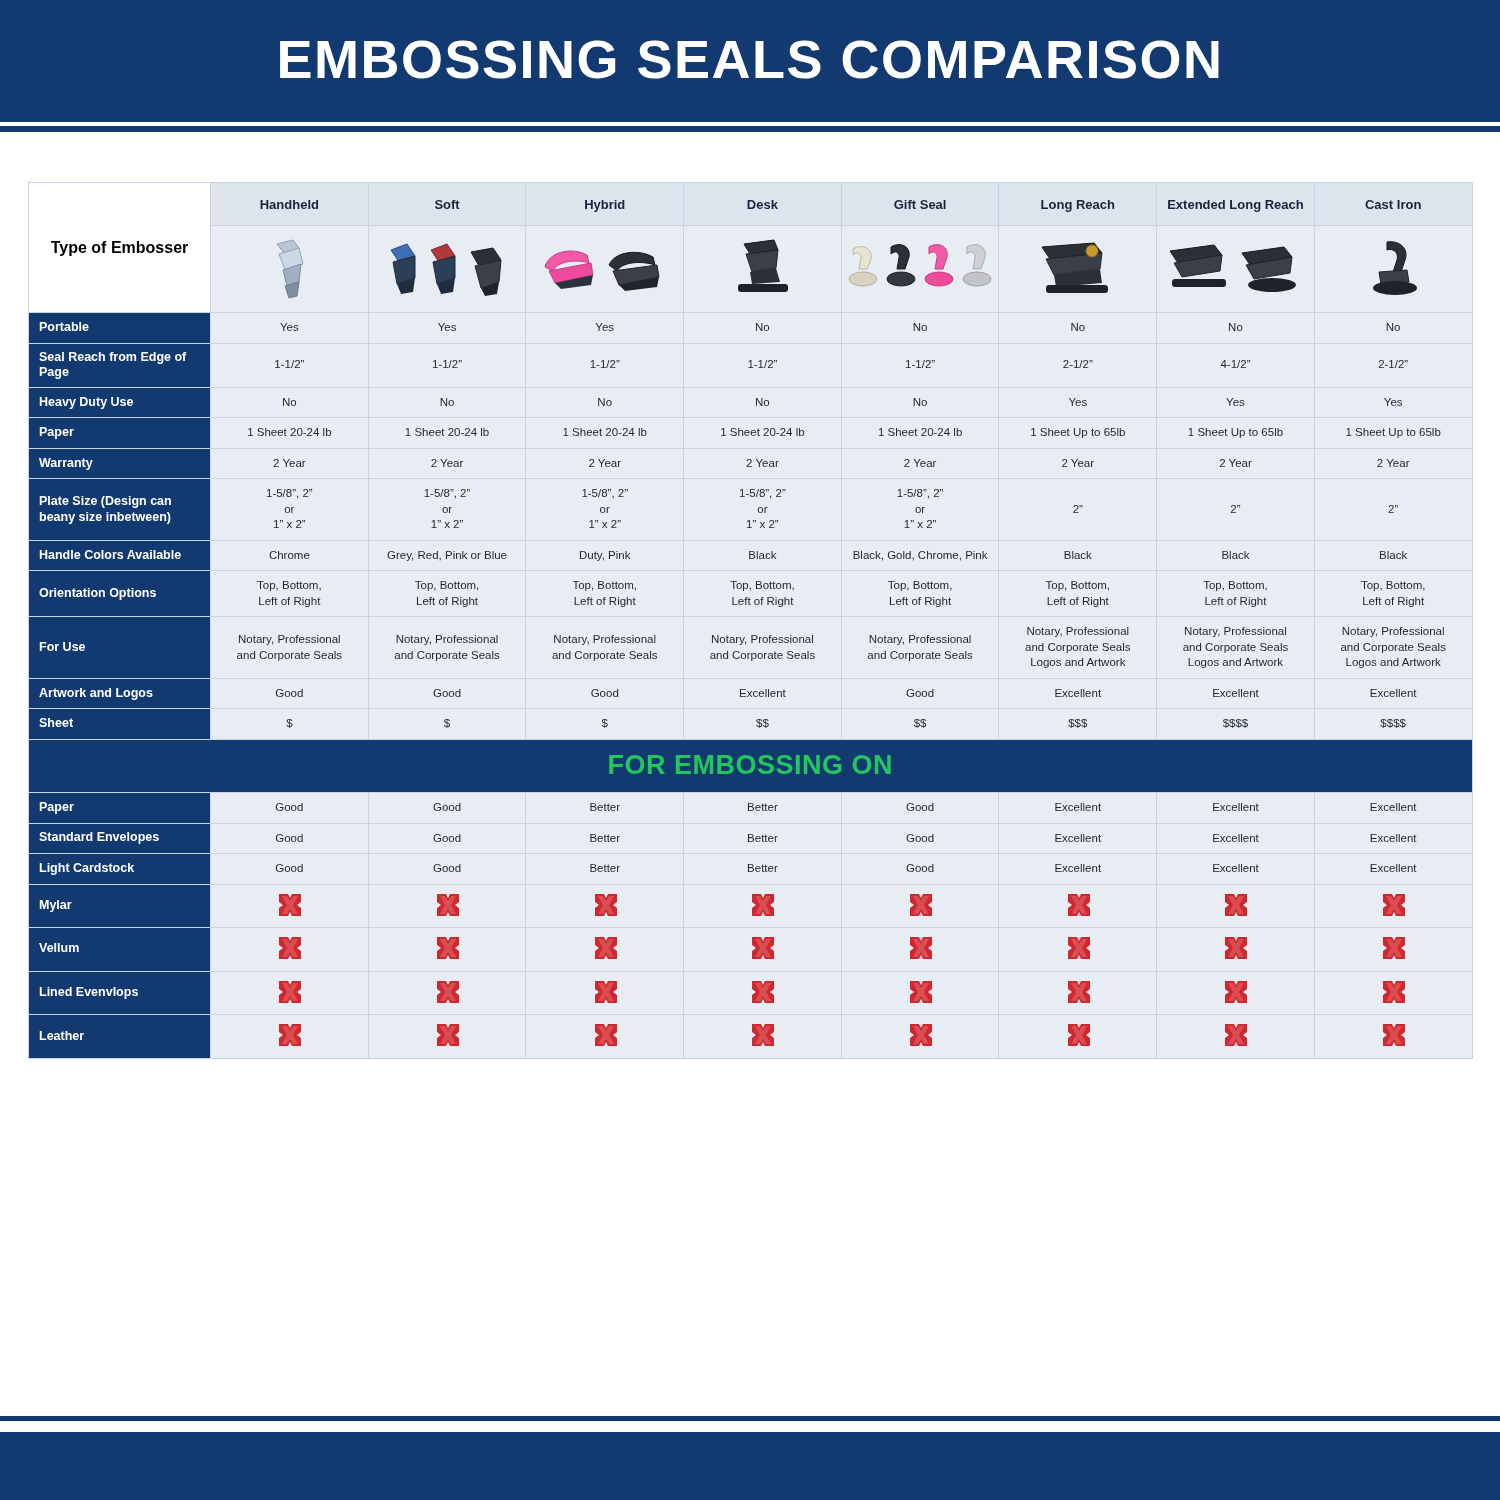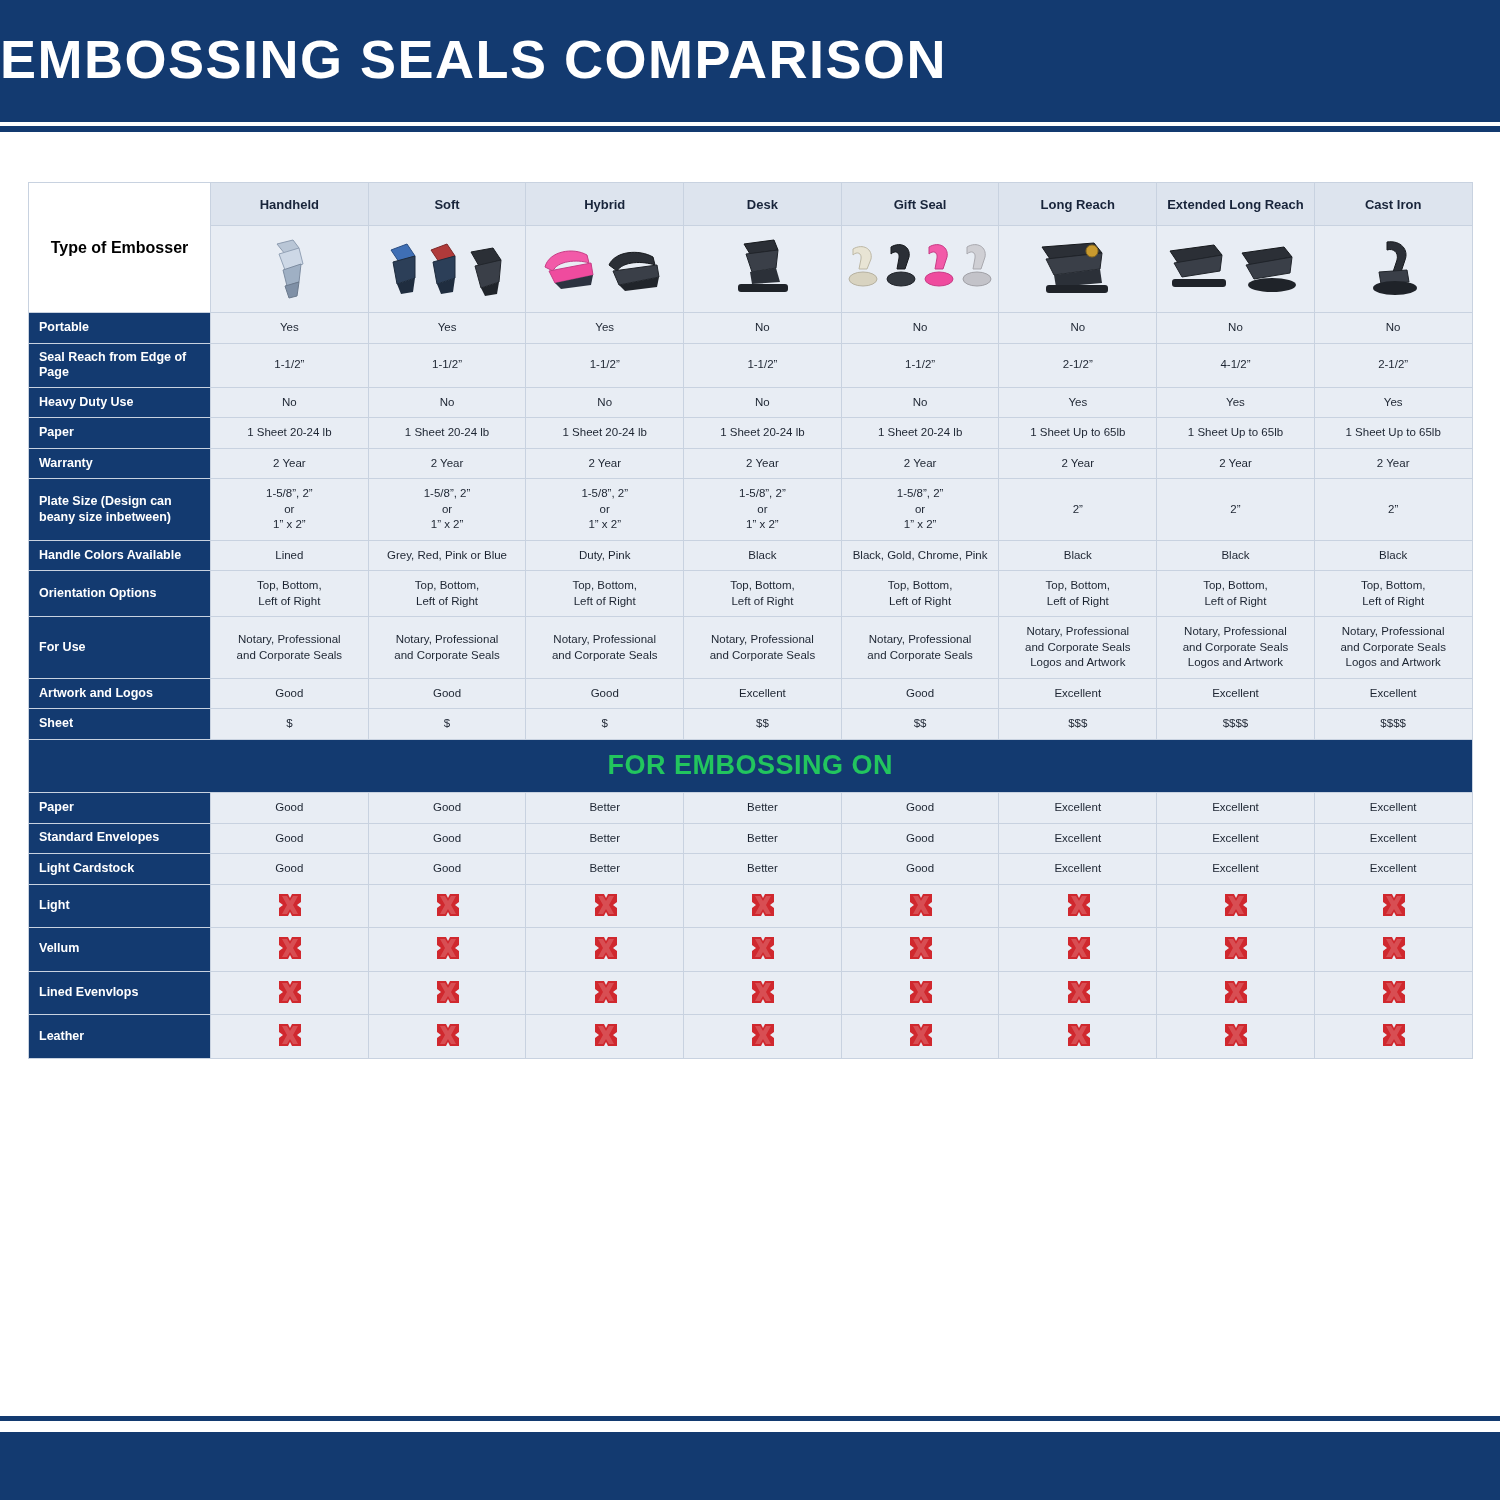--- a/index.html
+++ b/index.html
@@ -26,21 +26,21 @@
     width: 1500px;
     height: 122px;
     background: #133a70;
   }
   .header-title {
     position: absolute;
     top: 0; left: 0;
     width: 1500px;
     height: 122px;
     line-height: 118px;
-    text-align: left;
+    text-align: center;
     color: #ffffff;
     font-size: 54px;
     font-weight: bold;
     letter-spacing: 1.5px;
   }
   .header-rule {
     position: absolute;
     top: 126px; left: 0;
     width: 1500px;
     height: 6px;
@@ -338,21 +338,21 @@
           <td class="cell multiline">1-5/8”, 2”<br>or<br>1” x 2”</td>
           <td class="cell multiline">1-5/8”, 2”<br>or<br>1” x 2”</td>
           <td class="cell multiline">1-5/8”, 2”<br>or<br>1” x 2”</td>
           <td class="cell multiline">2”</td>
           <td class="cell multiline">2”</td>
           <td class="cell multiline">2”</td>
         </tr>
 
         <tr>
           <td class="rowlabel">Handle Colors Available</td>
-          <td class="cell">Lined</td>
+          <td class="cell">Chrome</td>
           <td class="cell">Grey, Red, Pink or Blue</td>
           <td class="cell">Duty, Pink</td>
           <td class="cell">Black</td>
           <td class="cell">Black, Gold, Chrome, Pink</td>
           <td class="cell">Black</td>
           <td class="cell">Black</td>
           <td class="cell">Black</td>
         </tr>
 
         <tr>
@@ -437,21 +437,21 @@
           <td class="cell">Good</td>
           <td class="cell">Better</td>
           <td class="cell">Better</td>
           <td class="cell">Good</td>
           <td class="cell">Excellent</td>
           <td class="cell">Excellent</td>
           <td class="cell">Excellent</td>
         </tr>
 
         <tr>
-          <td class="rowlabel">Light</td>
+          <td class="rowlabel">Mylar</td>
           <td class="cell xcell"><span class="xmark"><svg width="26" height="26" viewBox="0 0 26 26">
                   <path d="M2 2 L11 2 L13 6 L15 2 L24 2 L24 10 L20 13 L24 16 L24 24 L15 24 L13 20 L11 24 L2 24 L2 16 L6 13 L2 10 Z" fill="#d0282e"></path>
                   <path d="M5 4 L10 4 L13 9 L16 4 L21 4 L16 13 L21 22 L16 22 L13 17 L10 22 L5 22 L10 13 Z" fill="#ffffff" opacity="0.18"></path>
                 </svg></span></td>
           <td class="cell xcell"><span class="xmark"><svg width="26" height="26" viewBox="0 0 26 26">
                   <path d="M2 2 L11 2 L13 6 L15 2 L24 2 L24 10 L20 13 L24 16 L24 24 L15 24 L13 20 L11 24 L2 24 L2 16 L6 13 L2 10 Z" fill="#d0282e"></path>
                   <path d="M5 4 L10 4 L13 9 L16 4 L21 4 L16 13 L21 22 L16 22 L13 17 L10 22 L5 22 L10 13 Z" fill="#ffffff" opacity="0.18"></path>
                 </svg></span></td>
           <td class="cell xcell"><span class="xmark"><svg width="26" height="26" viewBox="0 0 26 26">
                   <path d="M2 2 L11 2 L13 6 L15 2 L24 2 L24 10 L20 13 L24 16 L24 24 L15 24 L13 20 L11 24 L2 24 L2 16 L6 13 L2 10 Z" fill="#d0282e"></path>

